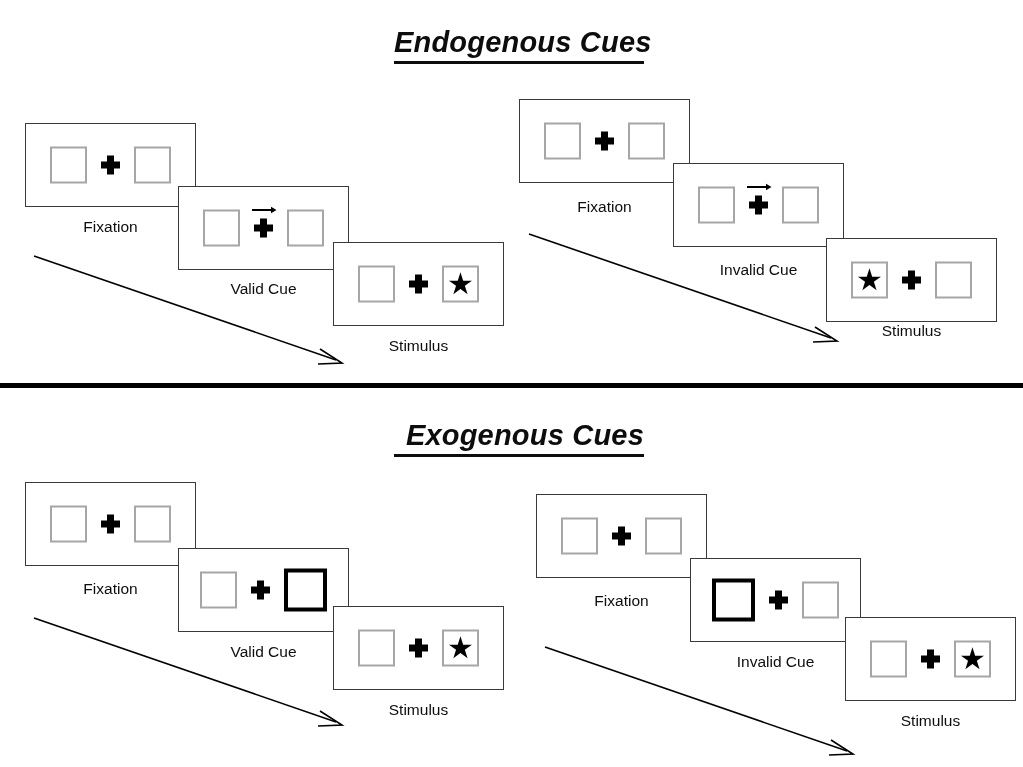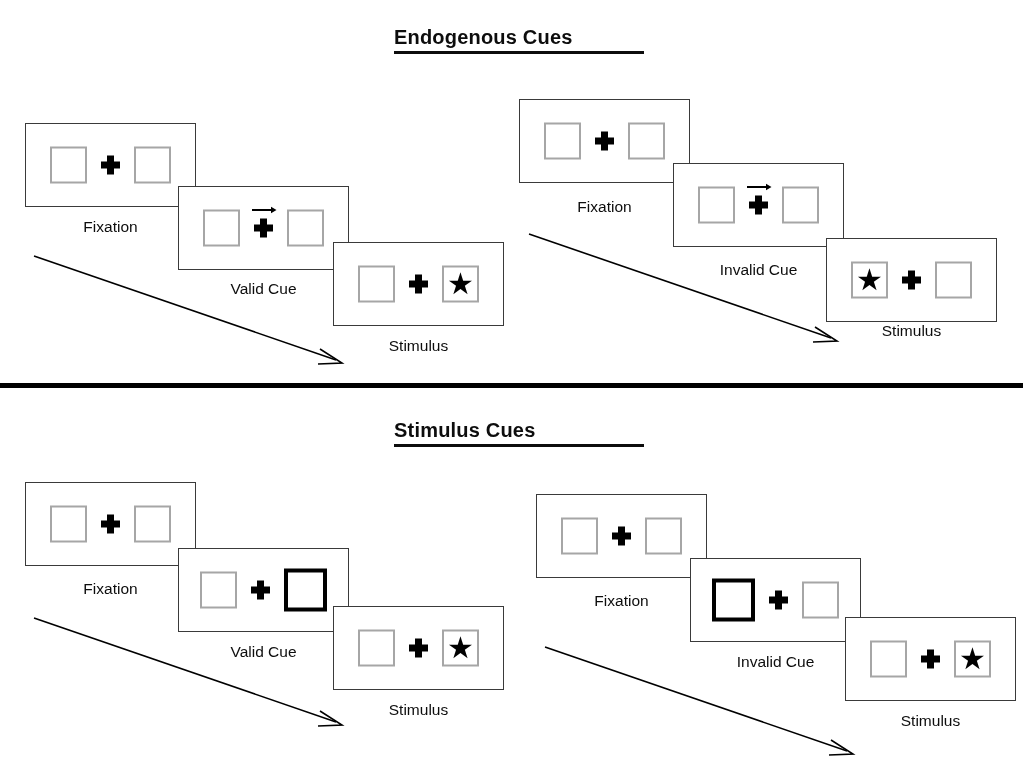--- a/index.html
+++ b/index.html
@@ -13,27 +13,28 @@
     position: relative;
     overflow: hidden;
     font-family: "Liberation Sans", sans-serif;
     color: #111111;
   }
 
   
   .section-title {
     position: absolute;
     font-weight: bold;
-    font-size: 20px;
+    font-size: 29px;
     letter-spacing: 0.2px;
     color: #0d0d0d;
-    text-align: left;
+    text-align: right;
     white-space: nowrap;
     padding-bottom: 2px;
     border-bottom: 3px solid #0d0d0d;
+    font-style: italic;
   }
 
   
   .divider {
     position: absolute;
     left: 0;
     width: 1023px;
     height: 5px;
     background: #000000;
   }
@@ -220,21 +221,21 @@
 </div>
 <div class="caption" style="left:826px; top:322px; width:171px;">Stimulus</div>
 
 <svg class="time-arrow" style="left:525px; top:228px; width:320px; height:120px;" viewBox="0 0 320 120">
   <line x1="4" y1="6" x2="306" y2="110" stroke="#000" stroke-width="1.6"></line>
   <polyline points="290,99 312,113 288,114" fill="none" stroke="#000" stroke-width="1.6"></polyline>
 </svg>
 
 <div class="divider" style="top:383px;"></div>
 
-<div class="section-title" style="left:394px; top:419px; width:250px;">Stimulus Cues</div>
+<div class="section-title" style="left:394px; top:419px; width:250px;">Exogenous Cues</div>
 
 <div class="frame" style="left:25px; top:482px; width:171px; height:84px;">
   <div class="frame-inner">
     <div class="box"></div>
     <div class="plus"></div>
     <div class="box"></div>
   </div>
 </div>
 <div class="caption" style="left:25px; top:580px; width:171px;">Fixation</div>
 

